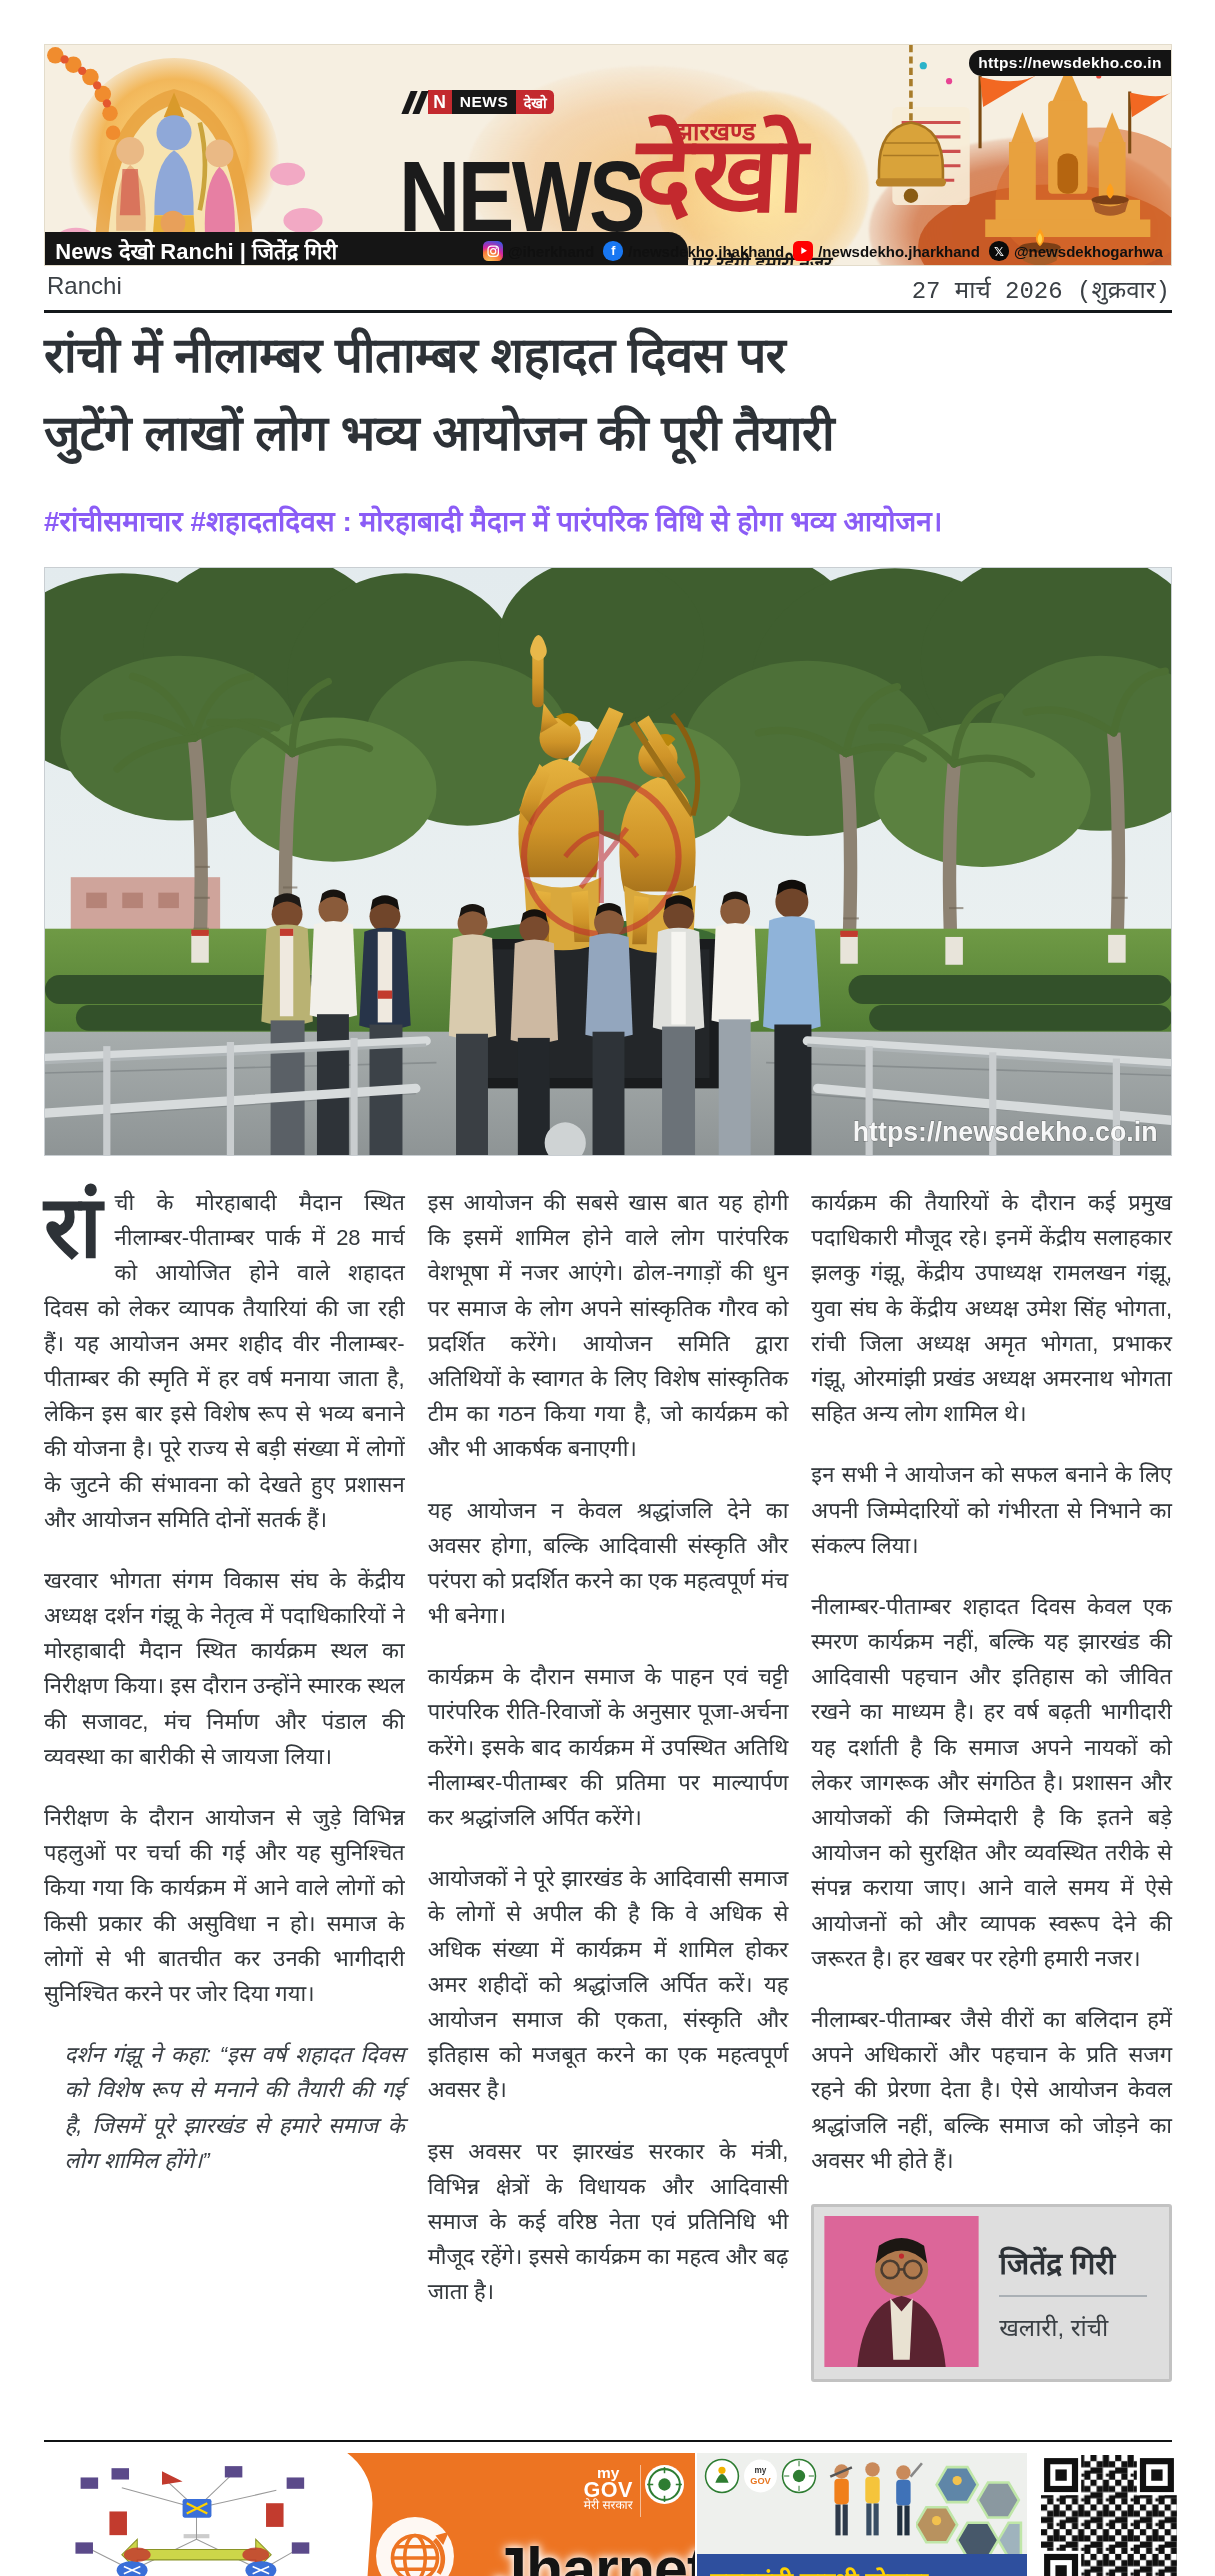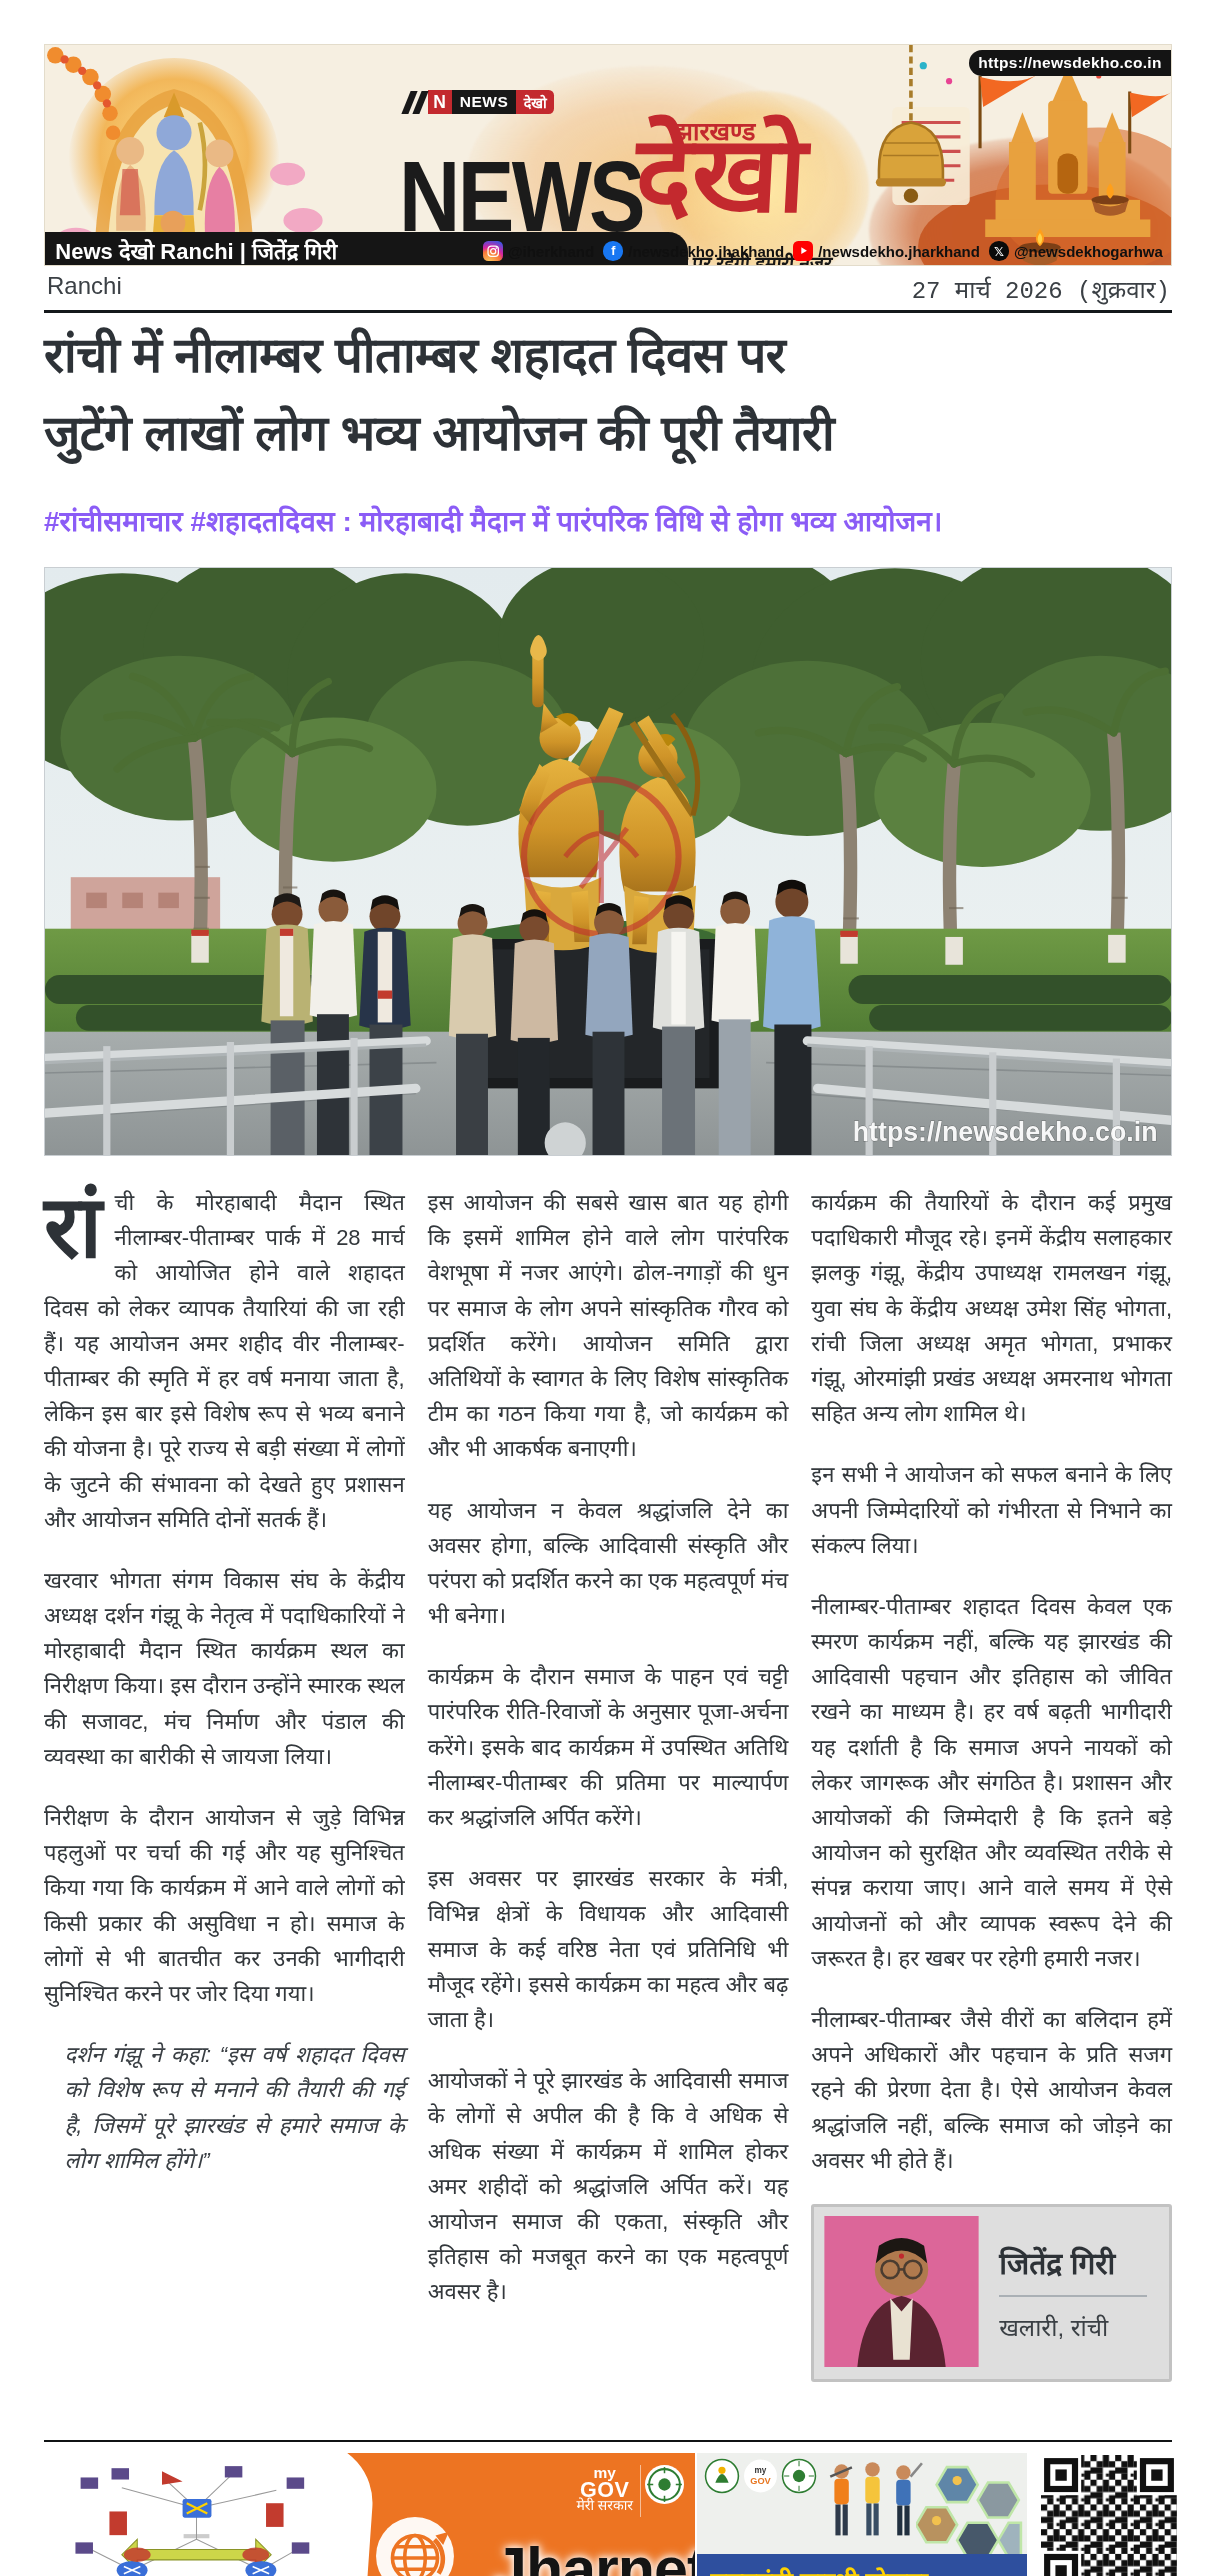--- a/index.html
+++ b/index.html
@@ -59,21 +59,21 @@
 
   
   .footer-rule{position:absolute;left:44px;top:2440px;width:1128px;height:2.1px;background:#101314;}
   .ads{position:absolute;left:44px;top:2453px;width:1128px;height:201px;}
   .ad-net{position:absolute;left:15.5px;top:9.3px;width:273px;height:170px;background:#fff;}
   .ad-jhar{position:absolute;left:294px;top:0;width:357px;height:198px;background:#ed7422;overflow:hidden;}
   .jhar-swoosh{position:absolute;left:-31px;top:-10.3px;width:62px;height:222px;background:#fff;border-radius:0 62px 62px 0;transform:rotate(4deg);}
   .jhar-mygov{position:absolute;right:62px;top:13.4px;color:#fff;font-weight:800;text-align:center;line-height:.9;}
   .jhar-mygov .t1{font-size:15.5px;}
   .jhar-mygov .t2{font-size:21.6px;letter-spacing:0.5px;}
-  .jhar-mygov .t3{font-size:14px;font-weight:400;font-family:Liberation Serif, serif;}
+  .jhar-mygov .t3{font-size:12px;font-weight:400;}
   .jhar-sep{position:absolute;right:54px;top:12.4px;width:1px;height:52px;background:#ffffff88;}
   .jhar-title{position:absolute;left:155px;top:81px;font-size:61px;font-weight:900;color:#141414;text-shadow:0 0 7.2px #ffffff,0 0 11.3px #ffffff;letter-spacing:-1px;}
   .ad-sarthi{position:absolute;left:653px;top:0;width:330px;height:198px;background:#eef0ed;overflow:hidden;}
   .sar-blue{position:absolute;left:0;top:101px;width:100%;height:83px;background:#2e4f9e;}
   .sar-title{position:absolute;left:13.4px;top:110px;font-size:26px;font-weight:900;color:#ffd200;}
   .qr-wrap{position:absolute;left:997px;top:2.1px;width:136px;height:136px;}
 </style>
 </head>
 <body>
 
@@ -508,22 +508,22 @@
   <div class="col">
     <p><span class="dropcap">रां</span><span>ची के मोरहाबादी मैदान स्थित नीलाम्बर-पीताम्बर पार्क में 28 मार्च को आयोजित होने वाले शहादत दिवस को लेकर व्यापक तैयारियां की जा रही हैं। यह आयोजन अमर शहीद वीर नीलाम्बर-पीताम्बर की स्मृति में हर वर्ष मनाया जाता है, लेकिन इस बार इसे विशेष रूप से भव्य बनाने की योजना है। पूरे राज्य से बड़ी संख्या में लोगों के जुटने की संभावना को देखते हुए प्रशासन और आयोजन समिति दोनों सतर्क हैं।</span></p>
     <p>खरवार भोगता संगम विकास संघ के केंद्रीय अध्यक्ष दर्शन गंझू के नेतृत्व में पदाधिकारियों ने मोरहाबादी मैदान स्थित कार्यक्रम स्थल का निरीक्षण किया। इस दौरान उन्होंने स्मारक स्थल की सजावट, मंच निर्माण और पंडाल की व्यवस्था का बारीकी से जायजा लिया।</p>
     <p>निरीक्षण के दौरान आयोजन से जुड़े विभिन्न पहलुओं पर चर्चा की गई और यह सुनिश्चित किया गया कि कार्यक्रम में आने वाले लोगों को किसी प्रकार की असुविधा न हो। समाज के लोगों से भी बातचीत कर उनकी भागीदारी सुनिश्चित करने पर जोर दिया गया।</p>
     <p class="quote">दर्शन गंझू ने कहा: “इस वर्ष शहादत दिवस को विशेष रूप से मनाने की तैयारी की गई है, जिसमें पूरे झारखंड से हमारे समाज के लोग शामिल होंगे।”</p>
   </div>
   <div class="col">
     <p>इस आयोजन की सबसे खास बात यह होगी कि इसमें शामिल होने वाले लोग पारंपरिक वेशभूषा में नजर आएंगे। ढोल-नगाड़ों की धुन पर समाज के लोग अपने सांस्कृतिक गौरव को प्रदर्शित करेंगे। आयोजन समिति द्वारा अतिथियों के स्वागत के लिए विशेष सांस्कृतिक टीम का गठन किया गया है, जो कार्यक्रम को और भी आकर्षक बनाएगी।</p>
     <p>यह आयोजन न केवल श्रद्धांजलि देने का अवसर होगा, बल्कि आदिवासी संस्कृति और परंपरा को प्रदर्शित करने का एक महत्वपूर्ण मंच भी बनेगा।</p>
     <p>कार्यक्रम के दौरान समाज के पाहन एवं चट्टी पारंपरिक रीति-रिवाजों के अनुसार पूजा-अर्चना करेंगे। इसके बाद कार्यक्रम में उपस्थित अतिथि नीलाम्बर-पीताम्बर की प्रतिमा पर माल्यार्पण कर श्रद्धांजलि अर्पित करेंगे।</p>
+    <p>आयोजकों ने पूरे झारखंड के आदिवासी समाज के लोगों से अपील की है कि वे अधिक से अधिक संख्या में कार्यक्रम में शामिल होकर अमर शहीदों को श्रद्धांजलि अर्पित करें। यह आयोजन समाज की एकता, संस्कृति और इतिहास को मजबूत करने का एक महत्वपूर्ण अवसर है।</p>
     <p>इस अवसर पर झारखंड सरकार के मंत्री, विभिन्न क्षेत्रों के विधायक और आदिवासी समाज के कई वरिष्ठ नेता एवं प्रतिनिधि भी मौजूद रहेंगे। इससे कार्यक्रम का महत्व और बढ़ जाता है।</p>
-    <p>आयोजकों ने पूरे झारखंड के आदिवासी समाज के लोगों से अपील की है कि वे अधिक से अधिक संख्या में कार्यक्रम में शामिल होकर अमर शहीदों को श्रद्धांजलि अर्पित करें। यह आयोजन समाज की एकता, संस्कृति और इतिहास को मजबूत करने का एक महत्वपूर्ण अवसर है।</p>
   </div>
   <div class="col">
     <p>कार्यक्रम की तैयारियों के दौरान कई प्रमुख पदाधिकारी मौजूद रहे। इनमें केंद्रीय सलाहकार झलकु गंझू, केंद्रीय उपाध्यक्ष रामलखन गंझू, युवा संघ के केंद्रीय अध्यक्ष उमेश सिंह भोगता, रांची जिला अध्यक्ष अमृत भोगता, प्रभाकर गंझू, ओरमांझी प्रखंड अध्यक्ष अमरनाथ भोगता सहित अन्य लोग शामिल थे।</p>
     <p>इन सभी ने आयोजन को सफल बनाने के लिए अपनी जिम्मेदारियों को गंभीरता से निभाने का संकल्प लिया।</p>
     <p>नीलाम्बर-पीताम्बर शहादत दिवस केवल एक स्मरण कार्यक्रम नहीं, बल्कि यह झारखंड की आदिवासी पहचान और इतिहास को जीवित रखने का माध्यम है। हर वर्ष बढ़ती भागीदारी यह दर्शाती है कि समाज अपने नायकों को लेकर जागरूक और संगठित है। प्रशासन और आयोजकों की जिम्मेदारी है कि इतने बड़े आयोजन को सुरक्षित और व्यवस्थित तरीके से संपन्न कराया जाए। आने वाले समय में ऐसे आयोजनों को और व्यापक स्वरूप देने की जरूरत है। हर खबर पर रहेगी हमारी नजर।</p>
     <p>नीलाम्बर-पीताम्बर जैसे वीरों का बलिदान हमें अपने अधिकारों और पहचान के प्रति सजग रहने की प्रेरणा देता है। ऐसे आयोजन केवल श्रद्धांजलि नहीं, बल्कि समाज को जोड़ने का अवसर भी होते हैं।</p>
     <div class="author-card">
       <div class="author-photo">
         <svg width="155" height="151" viewBox="0 0 300 294">
           <rect width="300" height="294" fill="#e06fa0"></rect>

